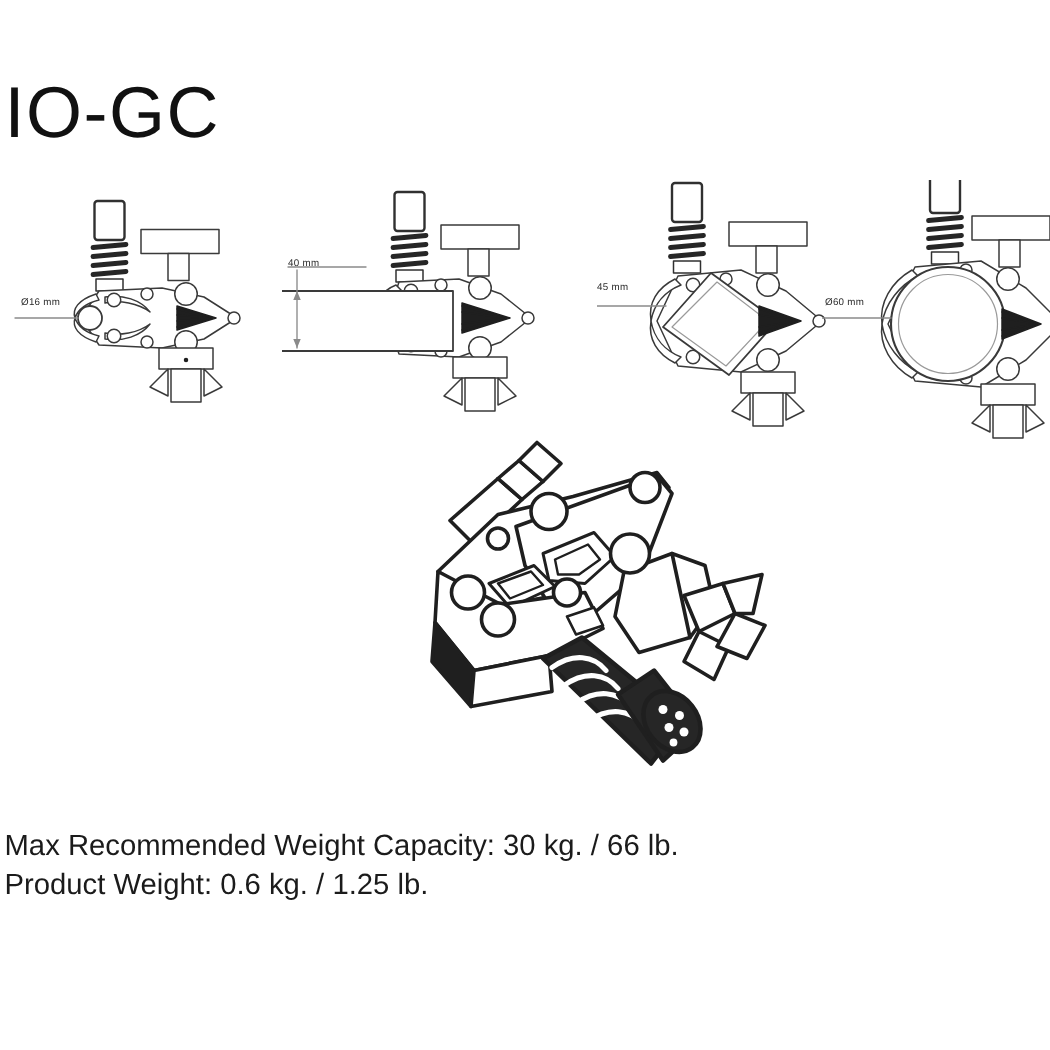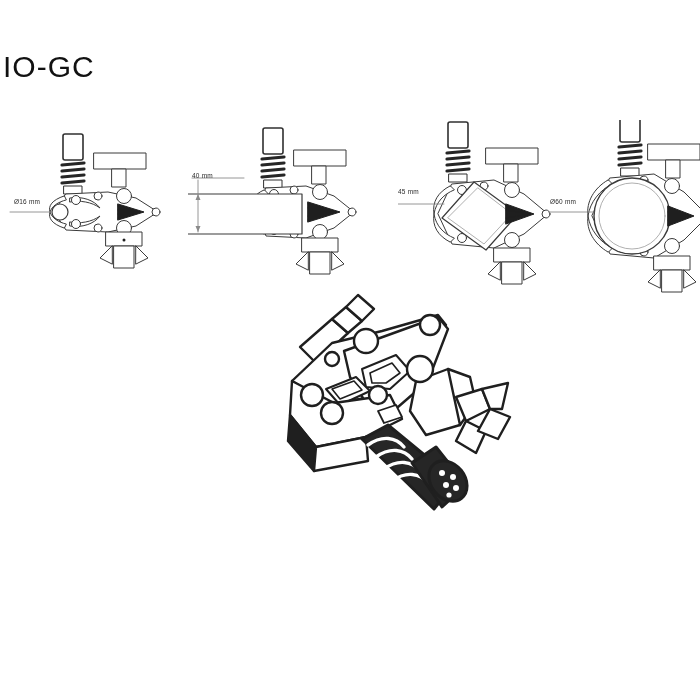--- a/index.html
+++ b/index.html
@@ -9,21 +9,21 @@
     font-family:"Liberation Sans", sans-serif;
     color:#1a1a1a;
     overflow:hidden;
     position:relative;
   }
   #page{position:absolute;left:0;top:0;width:700px;height:700px;}
 
   
   .title{
     position:absolute;left:3px;top:52px;
-    font-size:30px;
+    font-size:48px;
     font-weight:300;
     letter-spacing:1px;
     line-height:1;
     color:#111111;
     white-space:nowrap;
   }
 
   
   .strip{position:absolute;left:0;top:120px;width:700px;height:175px;}
   .fig{position:absolute;top:0;width:175px;height:175px;}
@@ -341,15 +341,17 @@
             <circle cx="179" cy="210" r="2.6"></circle>
           </g>
         </g>
 
         <path d="M108 126 L126 120 L132 132 L114 138 Z" stroke-width="1.8"></path>
       </g>
     </svg>
   </div>
 
   <div class="specs">
+    <div class="spec-line">Max Recommended Weight Capacity: 30 kg. / 66 lb.</div>
+    <div class="spec-line">Product Weight: 0.6 kg. / 1.25 lb.</div>
   </div>
 
 </div>
 
 </body></html>

